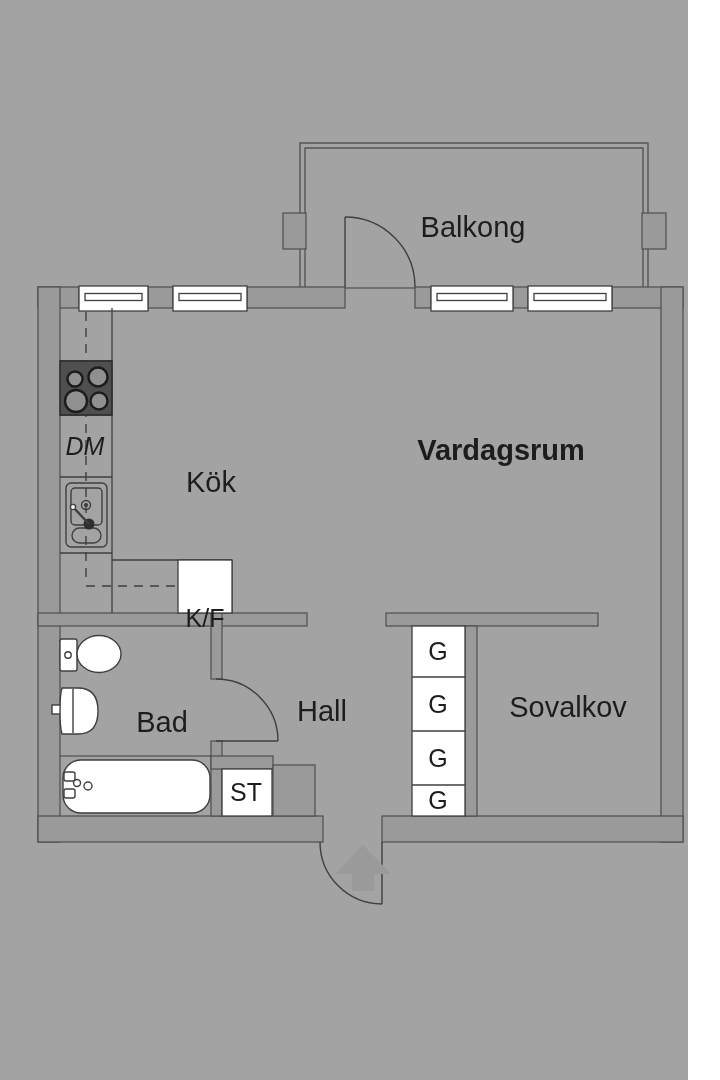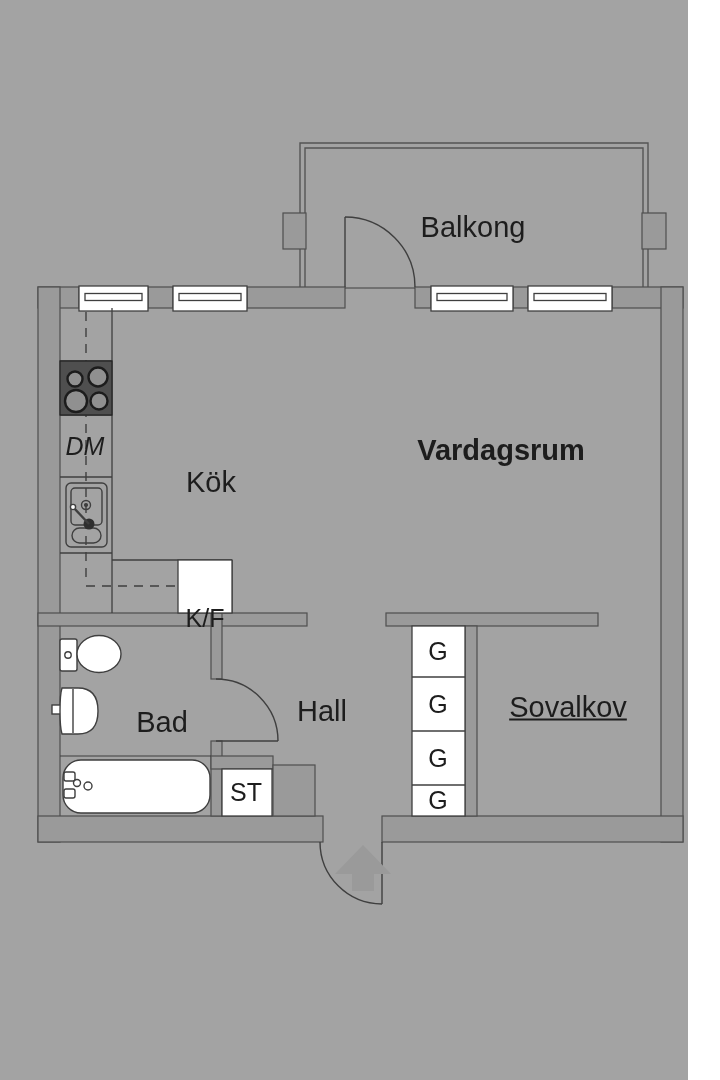--- a/index.html
+++ b/index.html
@@ -152,21 +152,21 @@
       <line x1="412" y1="731" x2="465" y2="731"></line>
       <line x1="412" y1="785" x2="465" y2="785"></line>
     </g>
   </svg>
 
   <span class="lbl room-lbl" style="left:473px;top:227px;">Balkong</span>
   <span class="lbl room-lbl" style="left:211px;top:482px;">Kök</span>
   <span class="lbl room-lbl" style="left:501px;top:450px;font-weight:bold;">Vardagsrum</span>
   <span class="lbl room-lbl" style="left:150px;top:722px;margin-left:12px;">Bad</span>
   <span class="lbl room-lbl" style="left:322px;top:711px;">Hall</span>
-  <span class="lbl room-lbl" style="left:568px;top:707px;text-decoration:underline;">Sovalkov</span>
+  <span class="lbl room-lbl" style="left:568px;top:707px;">Sovalkov</span>
 
   <span class="lbl fix-lbl" style="left:85px;top:446px;font-style:italic;">DM</span>
   <span class="lbl fix-lbl" style="left:205px;top:618px;">K/F</span>
   <span class="lbl fix-lbl" style="left:246px;top:792px;">ST</span>
 
   <span class="lbl fix-lbl" style="left:438px;top:651px;">G</span>
   <span class="lbl fix-lbl" style="left:438px;top:704px;">G</span>
   <span class="lbl fix-lbl" style="left:438px;top:758px;">G</span>
   <span class="lbl fix-lbl" style="left:438px;top:800px;">G</span>
 

